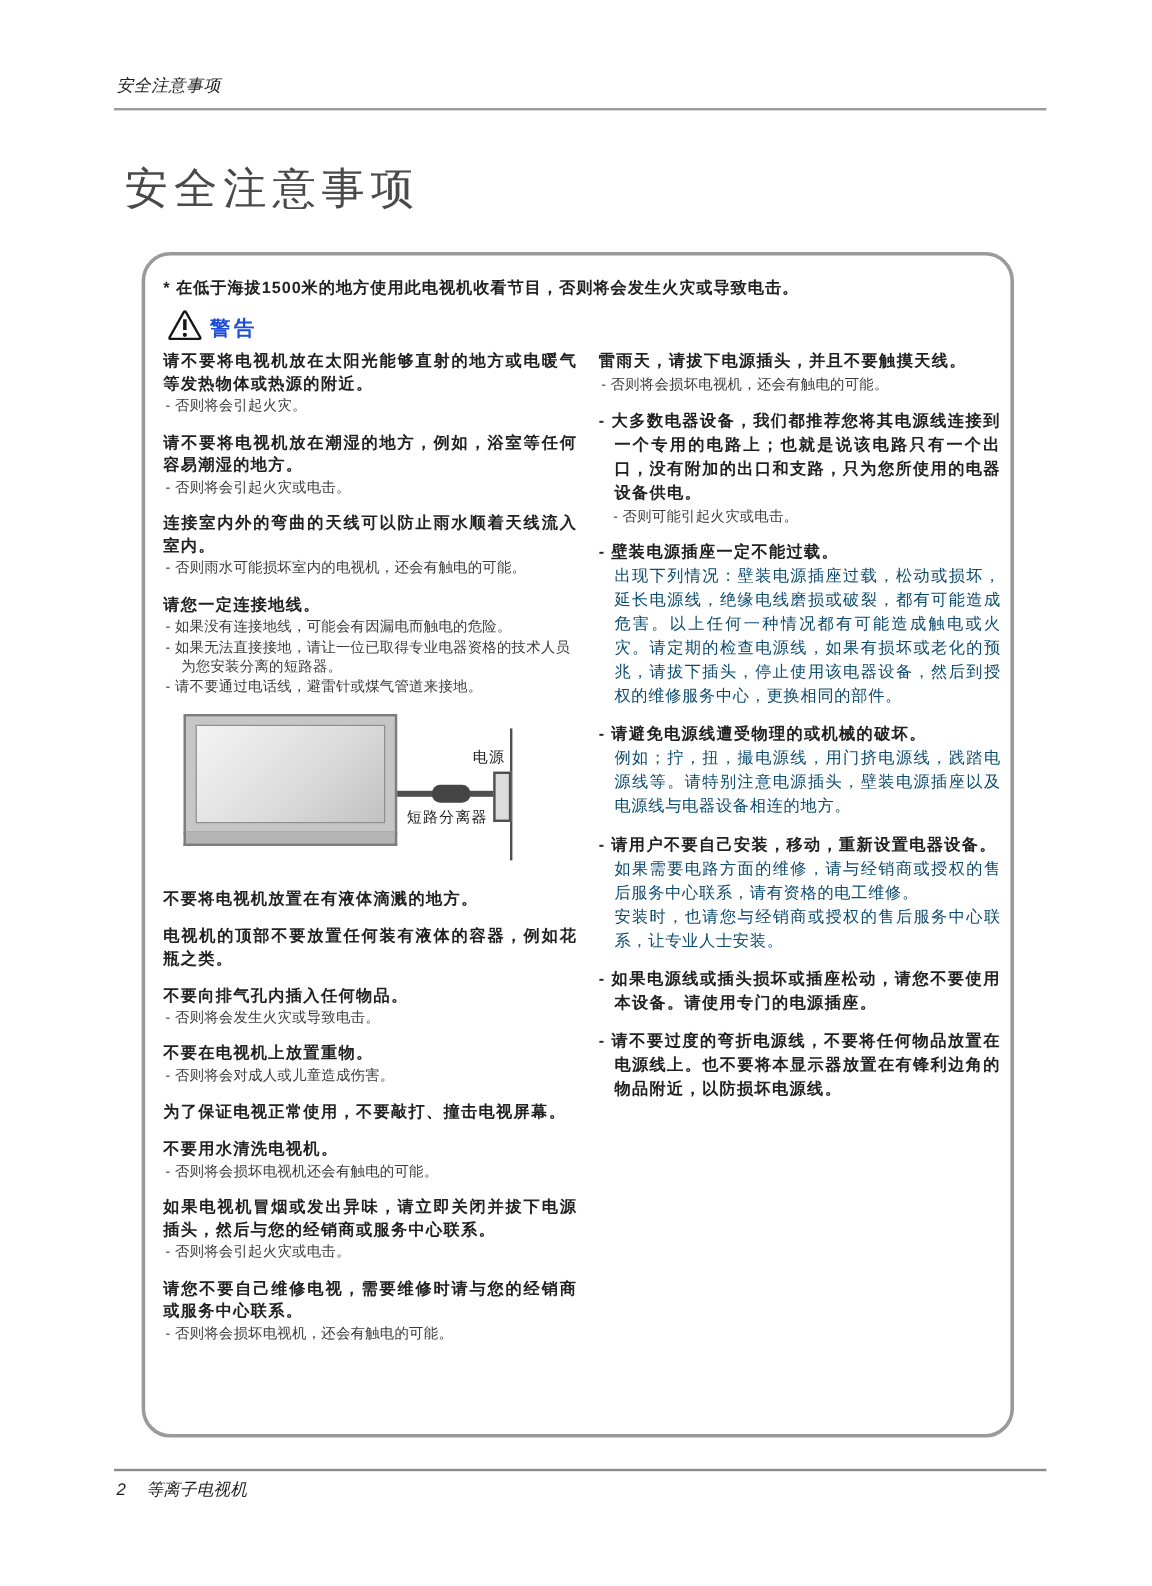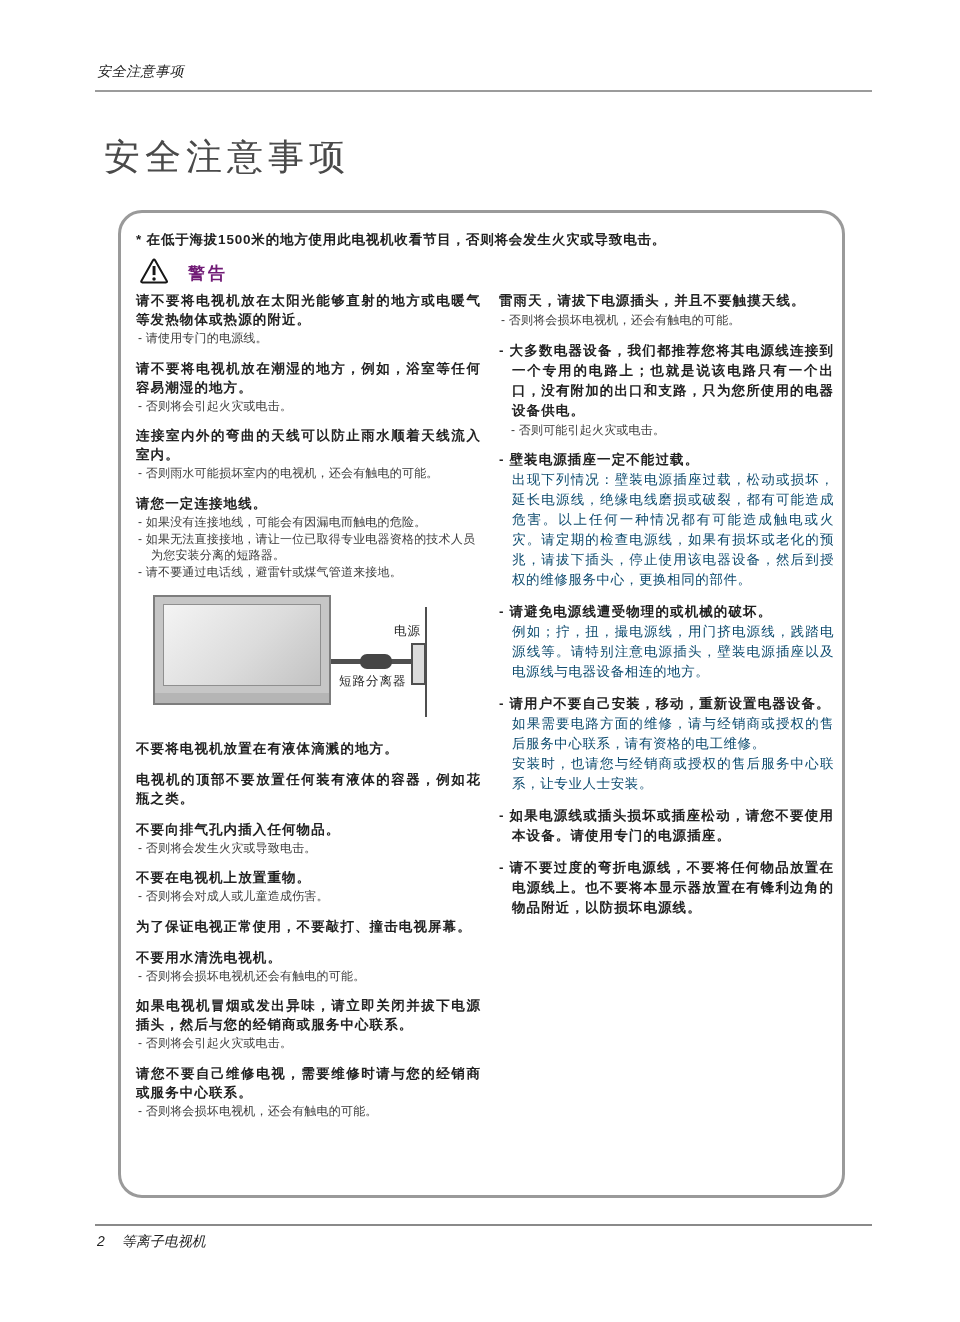--- a/index.html
+++ b/index.html
@@ -20,21 +20,21 @@
   .warn-box {
     position:absolute; left:118px; top:210px; width:727px; height:988px;
     border:3px solid #9a9a9a; border-radius:24px;
   }
   .altitude-note {
     position:absolute; left:15px; top:18px; width:690px; font-size:13.5px;
     font-weight:bold; letter-spacing:0.8px; color:#222;
   }
   .warn-row { position:absolute; left:18px; top:44px; display:flex; align-items:center; }
   .warn-row .tri { display:block; }
-  .warn-label { font-size:17px; font-weight:bold; letter-spacing:3px; margin-left:18px; color:#701a75; }
+  .warn-label { font-size:17px; font-weight:bold; letter-spacing:3px; margin-left:5px; color:#1d4ed8; }
   .col { position:absolute; top:78px; }
   .col-left  { left:15px;  width:345px; }
   .col-right { left:378px; width:335px; }
   .item { margin-bottom:12px; }
   .h {
     font-size:13.5px; font-weight:bold; line-height:19px; letter-spacing:1.1px;
     color:#222; text-align:justify;
   }
   .col-right .h { line-height:20px; }
   .note {
@@ -104,21 +104,21 @@
           <circle cx="16.5" cy="23.8" r="1.9" fill="#161616"></circle>
         </svg>
       </span>
       <span class="warn-label">警告</span>
     </div>
 
     <div class="col col-left">
 
       <div class="item">
         <p class="h">请不要将电视机放在太阳光能够直射的地方或电暖气等发热物体或热源的附近。</p>
-        <p class="note">- 请使用专门的电源线。</p>
+        <p class="note">- 否则将会引起火灾。</p>
       </div>
 
       <div class="item">
         <p class="h">请不要将电视机放在潮湿的地方，例如，浴室等任何容易潮湿的地方。</p>
         <p class="note">- 否则将会引起火灾或电击。</p>
       </div>
 
       <div class="item">
         <p class="h">连接室内外的弯曲的天线可以防止雨水顺着天线流入室内。</p>
         <p class="note">- 否则雨水可能损坏室内的电视机，还会有触电的可能。</p>

